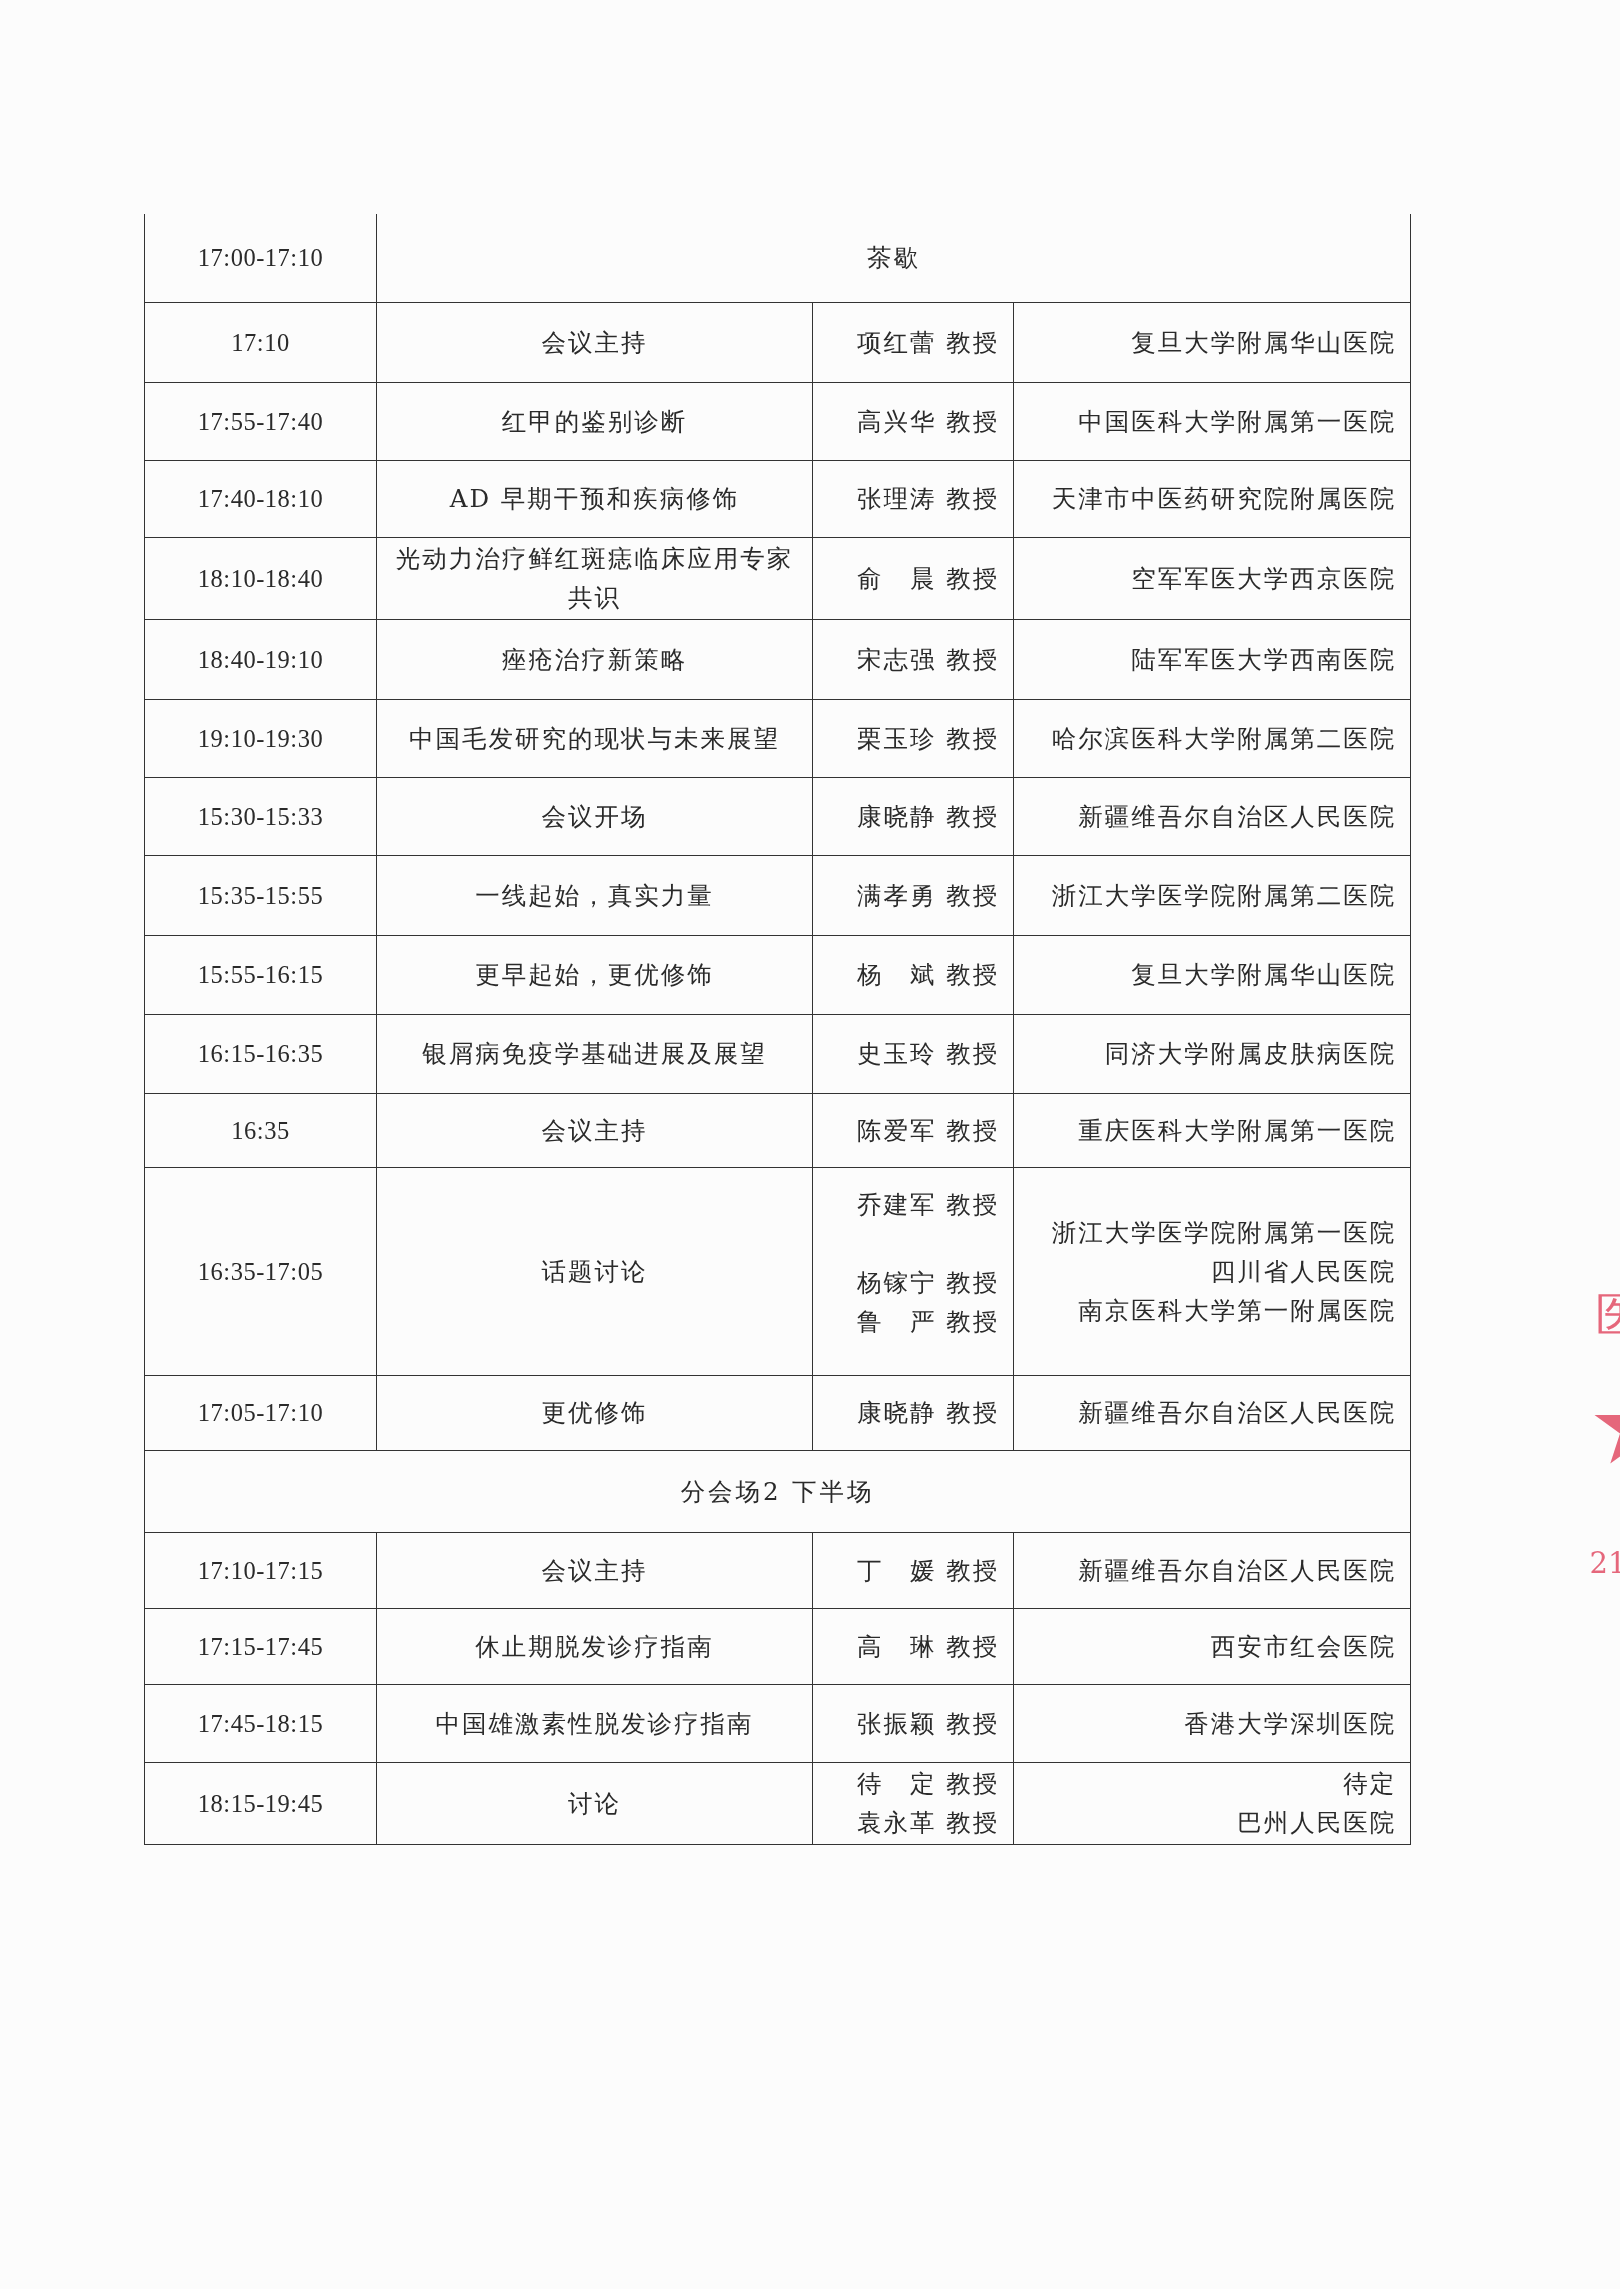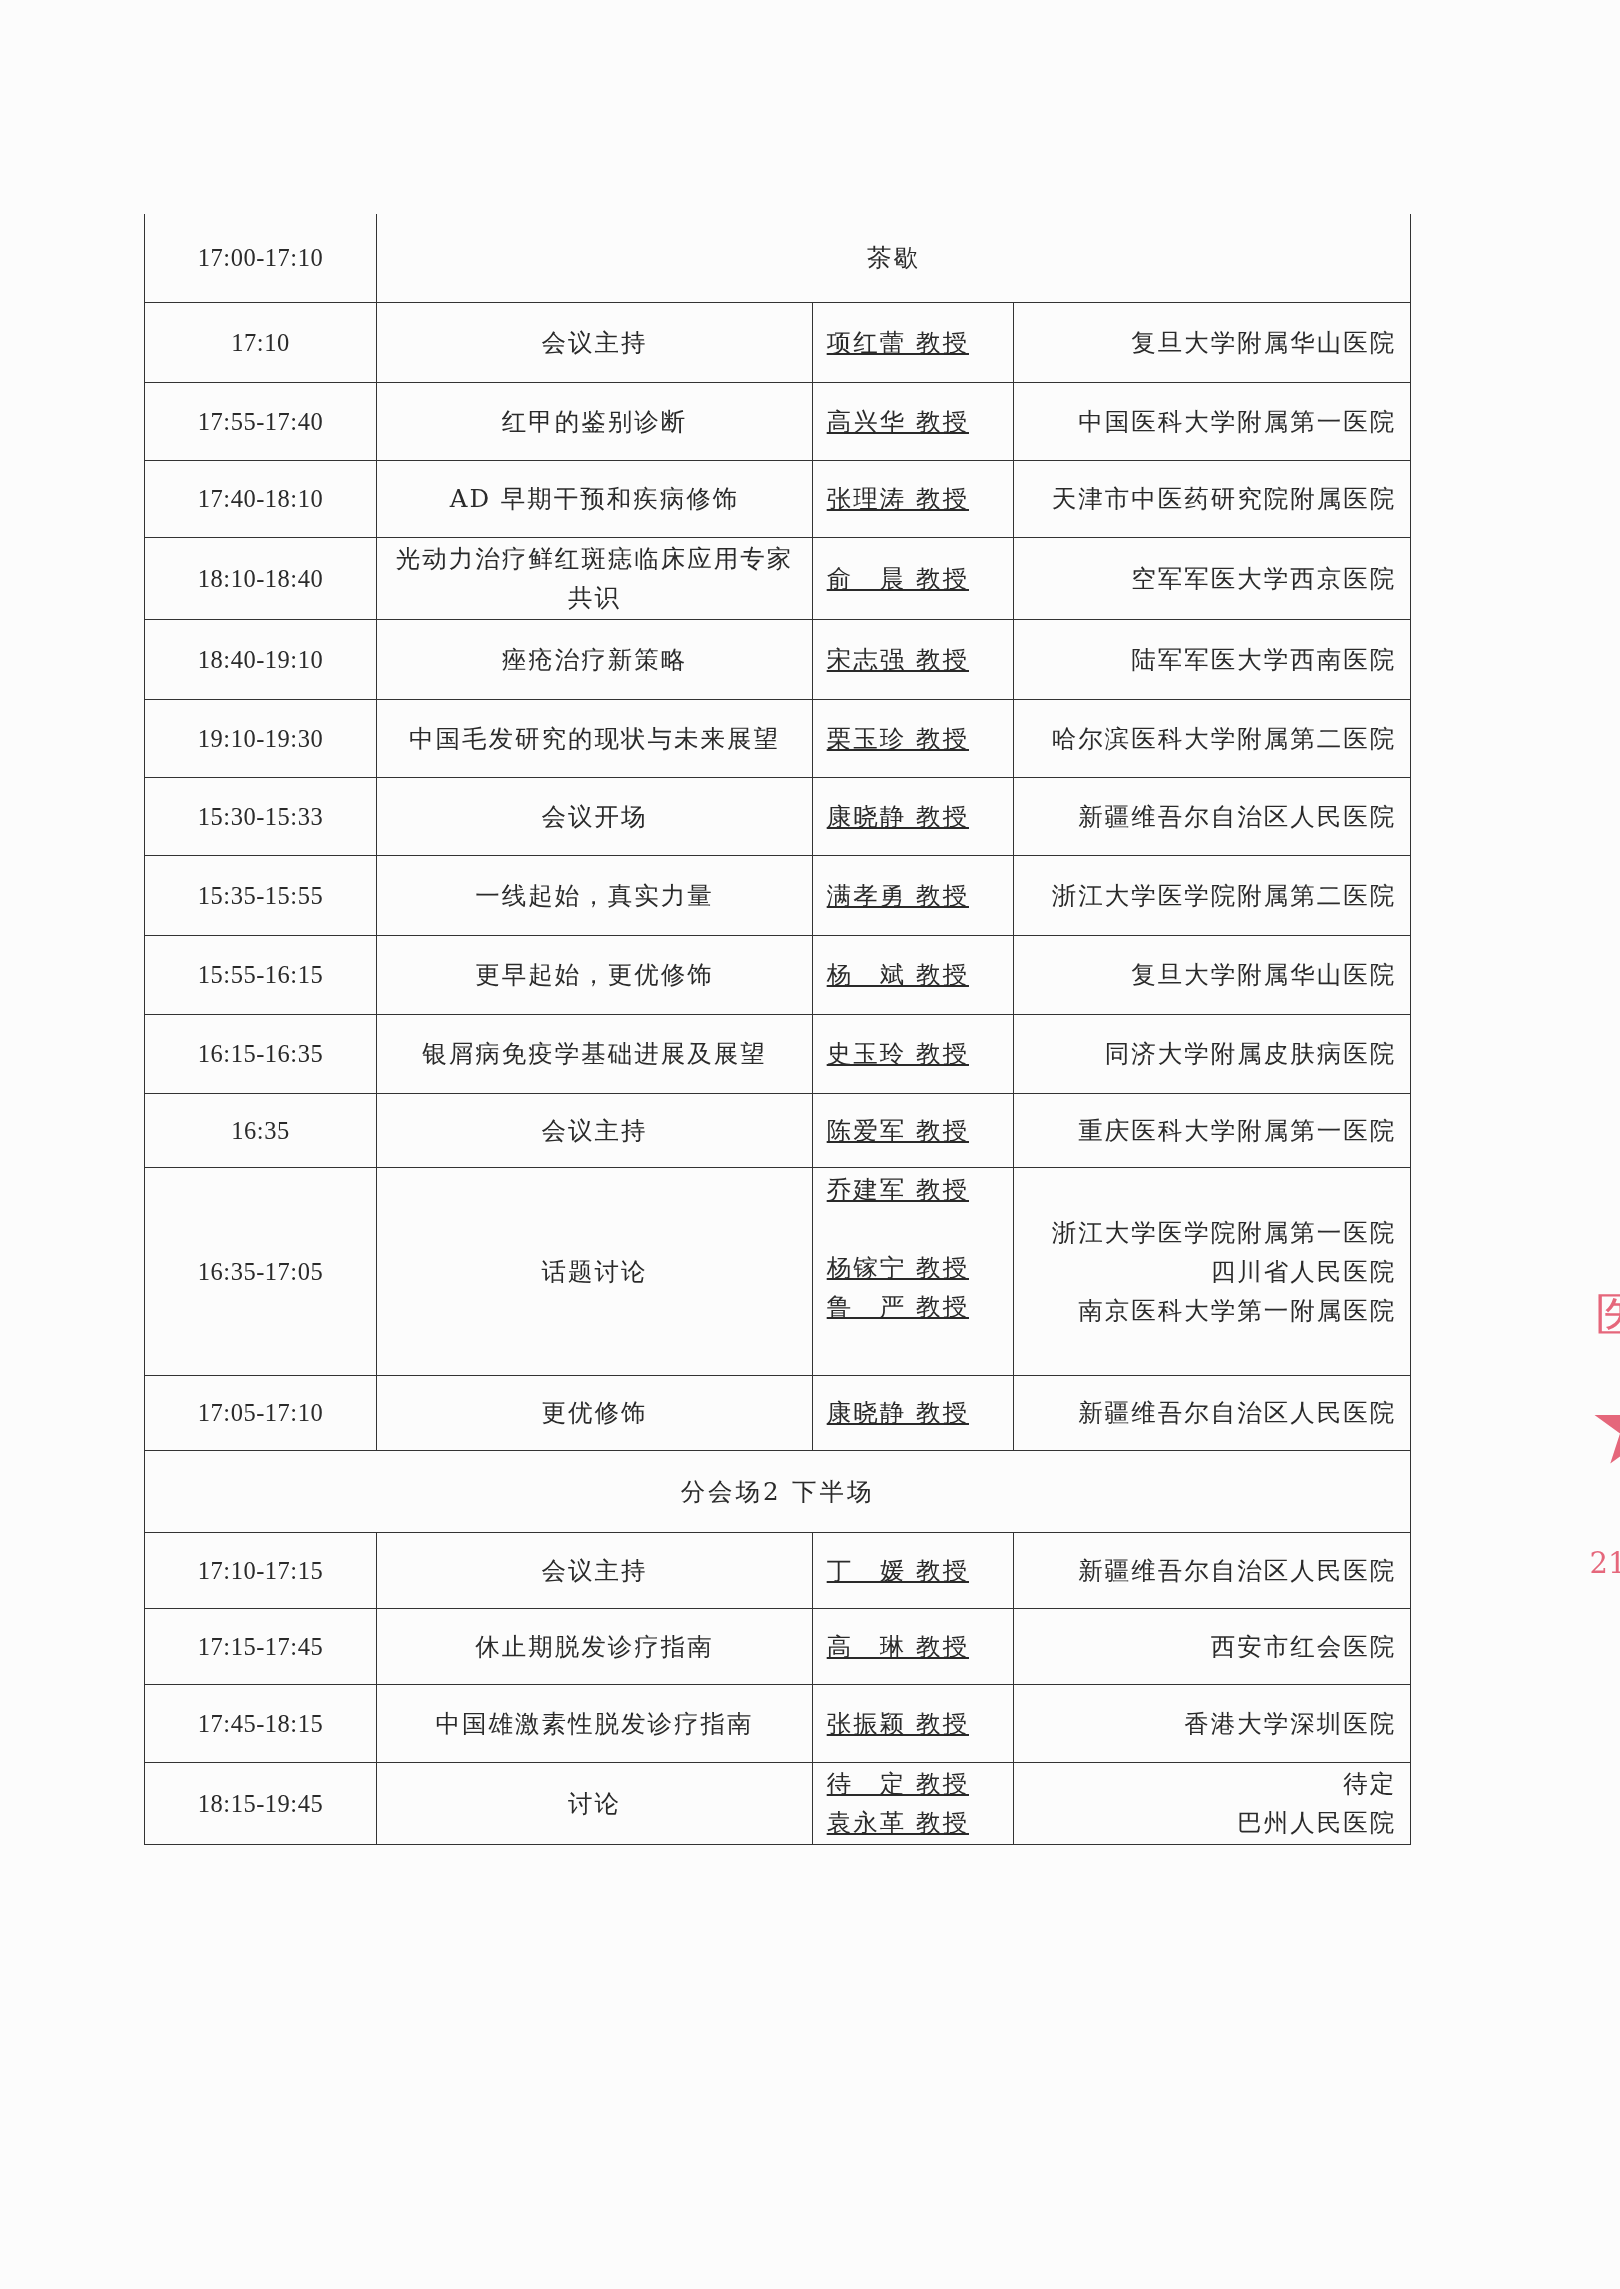--- a/index.html
+++ b/index.html
@@ -37,21 +37,21 @@
       padding: 0 13.7px;
     }
     table.schedule tr.first td { border-top: none; }
     td.time {
       text-align: center;
       font-family: "Liberation Serif", "DejaVu Serif", serif;
       font-size: 26.5px;
       letter-spacing: 0.5px;
     }
     td.topic { text-align: center; letter-spacing: 2px; }
-    td.speaker { text-align: left; letter-spacing: 2px; white-space: nowrap; text-decoration: underline; }
+    td.speaker { text-align: right; letter-spacing: 2px; white-space: nowrap; }
     td.affil { text-align: right; letter-spacing: 2px; line-height: 39px; }
     td.span-text { text-align: center; letter-spacing: 2px; }
     td.section {
       text-align: center;
       font-size: 31px;
       letter-spacing: 2.9px;
     }
     .speaker-line { display: block; }
     .spacer { display: block; height: 39px; }
     .affil-line { display: block; }
@@ -168,21 +168,21 @@
       <tr style="height:74px">
         <td class="time">16:35</td>
         <td class="topic">会议主持</td>
         <td class="speaker">陈爱军 教授</td>
         <td class="affil">重庆医科大学附属第一医院</td>
       </tr>
 
       <tr style="height:208px">
         <td class="time">16:35-17:05</td>
         <td class="topic">话题讨论</td>
-        <td class="speaker" style="vertical-align:top; padding-top:2px;">
+        <td class="speaker" style="vertical-align:top; padding-top:17px;">
           <span class="speaker-line">乔建军 教授</span>
           <span class="spacer"></span>
           <span class="speaker-line">杨镓宁 教授</span>
           <span class="speaker-line">鲁　严 教授</span>
         </td>
         <td class="affil">
           <span class="affil-line">浙江大学医学院附属第一医院</span>
           <span class="affil-line">四川省人民医院</span>
           <span class="affil-line">南京医科大学第一附属医院</span>
         </td>

